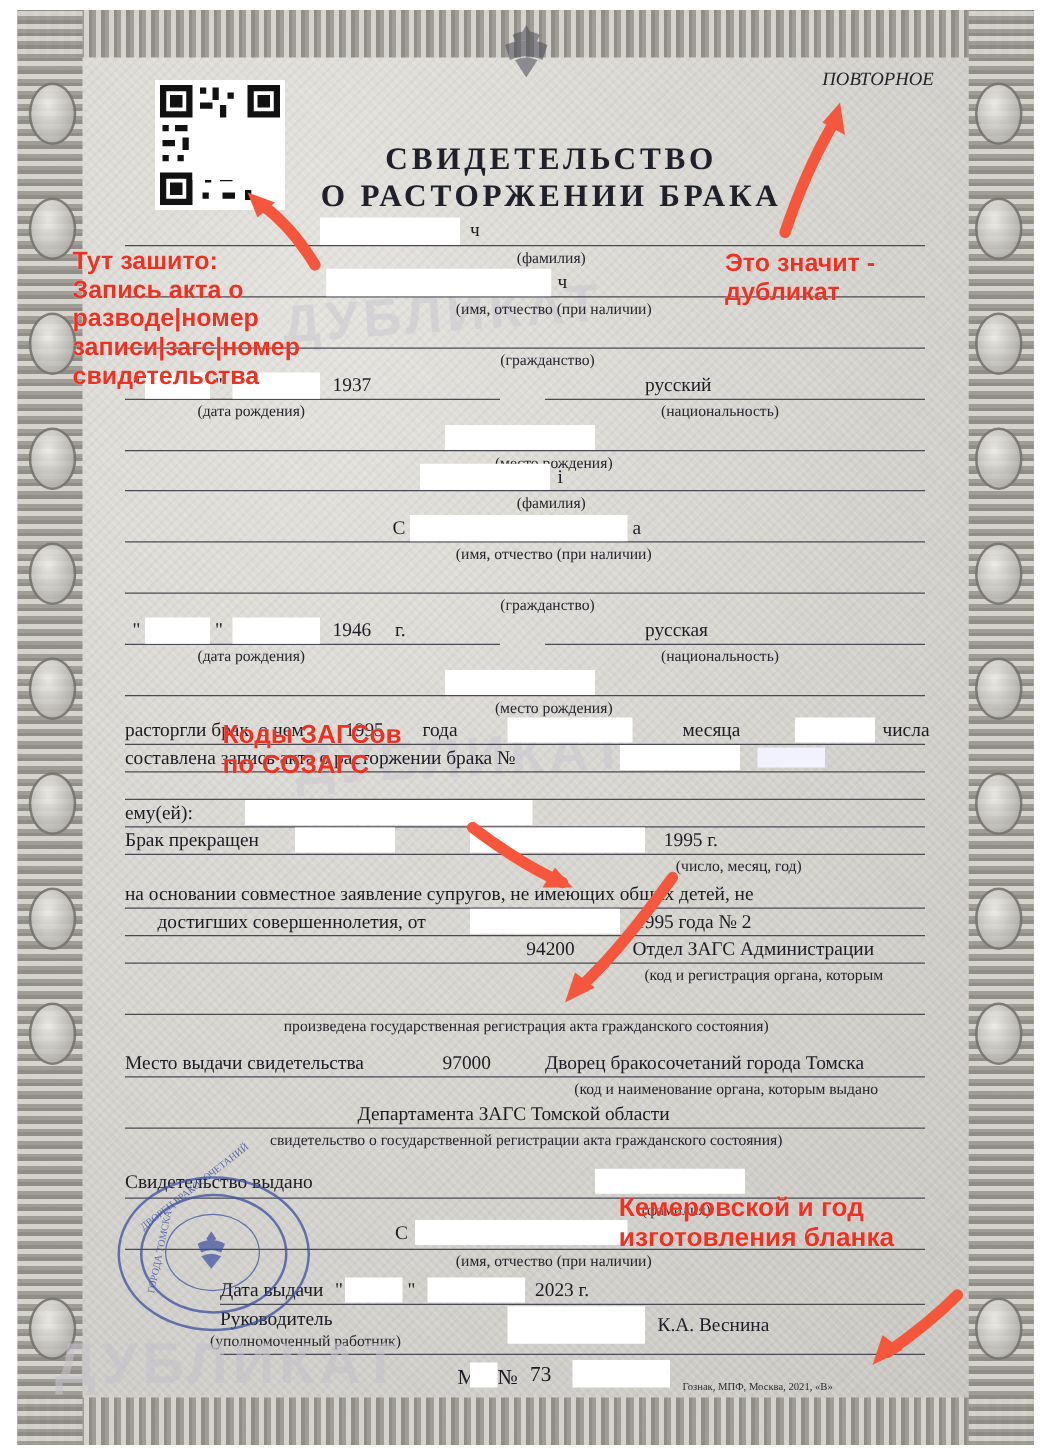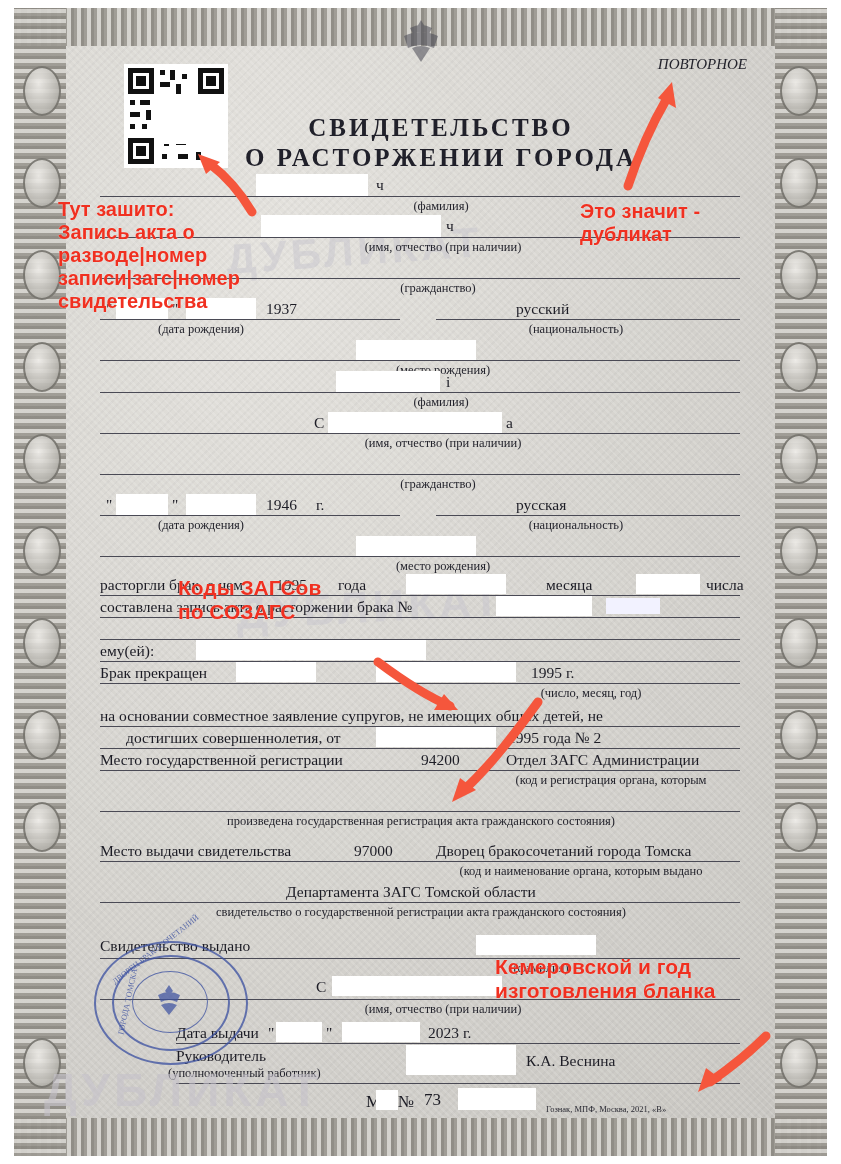--- a/index.html
+++ b/index.html
@@ -156,21 +156,21 @@
       <div class="qp" style="left:38px;top:90px;width:5px;height:5px"></div>
       <div class="qp" style="left:54px;top:90px;width:10px;height:5px"></div>
       <div class="qp" style="left:72px;top:88px;width:5px;height:8px"></div>
 
       <div class="redact" style="left:30px;top:36px;width:44px;height:44px"></div>
     </div>
 
     <div id="povtornoe">ПОВТОРНОЕ</div>
 
     <div id="title1">СВИДЕТЕЛЬСТВО</div>
-    <div id="title2">О РАСТОРЖЕНИИ ГОРОДА</div>
+    <div id="title2">О РАСТОРЖЕНИИ БРАКА</div>
 
     <div class="line" style="left:24px;top:144px;width:640px"></div>
     <div class="val" style="left:300px;top:124px">ч</div>
     <div class="redact" style="left:180px;top:122px;width:112px;height:22px"></div>
     <div class="cap" style="left:300px;top:147px;width:130px">(фамилия)</div>
 
     <div class="line" style="left:24px;top:185px;width:640px"></div>
     <div class="val" style="left:370px;top:165px">ч</div>
     <div class="redact" style="left:185px;top:163px;width:180px;height:22px"></div>
     <div class="cap" style="left:252px;top:188px;width:230px">(имя, отчество (при наличии)</div>
@@ -250,21 +250,20 @@
     <div class="val" style="left:455px;top:612px">1995 г.</div>
     <div class="cap" style="left:430px;top:634px;width:170px">(число, месяц, год)</div>
 
     <div class="txt" style="left:24px;top:655px">на основании  совместное заявление супругов, не имеющих общих детей, не</div>
     <div class="line" style="left:24px;top:674px;width:640px"></div>
     <div class="txt" style="left:50px;top:677px">достигших совершеннолетия, от</div>
     <div class="redact" style="left:300px;top:675px;width:120px;height:20px"></div>
     <div class="val" style="left:432px;top:677px">1995 года № 2</div>
     <div class="line" style="left:24px;top:696px;width:640px"></div>
 
-    <div class="txt" style="left:24px;top:699px">Место государственной регистрации</div>
     <div class="val" style="left:345px;top:699px">94200</div>
     <div class="val" style="left:430px;top:699px">Отдел ЗАГС Администрации</div>
     <div class="line" style="left:24px;top:718px;width:640px"></div>
     <div class="cap" style="left:400px;top:721px;width:270px">(код и регистрация органа, которым</div>
     <div class="line" style="left:24px;top:759px;width:640px"></div>
     <div class="cap" style="left:110px;top:762px;width:470px">произведена государственная регистрация акта гражданского состояния)</div>
 
     <div class="txt" style="left:24px;top:790px">Место выдачи свидетельства</div>
     <div class="val" style="left:278px;top:790px">97000</div>
     <div class="val" style="left:360px;top:790px">Дворец бракосочетаний города Томска</div>

